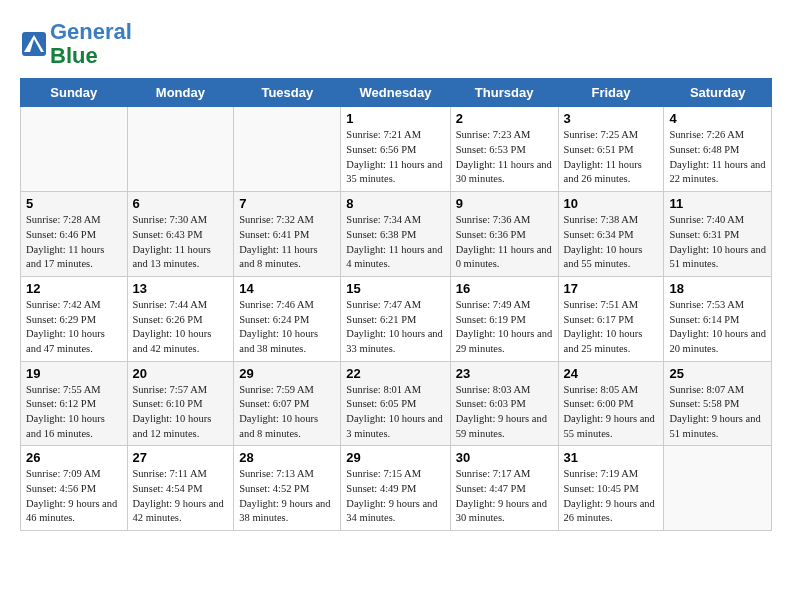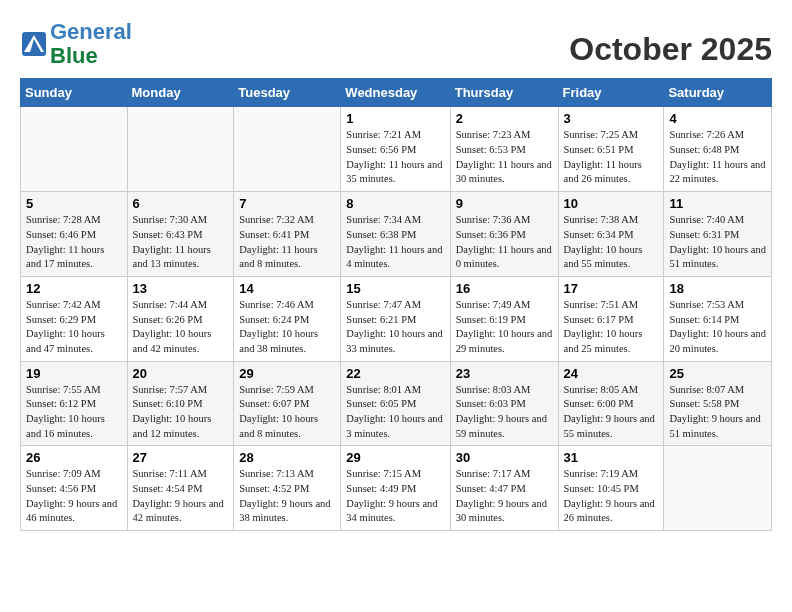--- a/index.html
+++ b/index.html
@@ -6,21 +6,21 @@
     body {
       font-family: Arial, sans-serif;
       background: #fff;
       width: 792px;
       min-height: 612px;
       padding: 20px;
     }
     .header {
       display: flex;
       justify-content: space-between;
-      align-items: flex-end;
+      align-items: center;
       margin-bottom: 10px;
     }
     .logo {
       display: flex;
       align-items: center;
     }
     .logo-text {
       font-size: 22px;
       font-weight: bold;
       color: #333;
@@ -48,21 +48,21 @@
     }
     table {
       width: 100%;
       border-collapse: collapse;
       font-size: 11px;
     }
     thead tr th {
       background-color: #2e6db4;
       color: #fff;
       padding: 6px 4px;
-      text-align: left;
+      text-align: center;
       font-size: 13px;
       border: 1px solid #2e6db4;
     }
     tbody tr td {
       border: 1px solid #ccc;
       vertical-align: top;
       padding: 4px 5px;
       width: 113px;
       min-height: 80px;
       height: 80px;
@@ -92,21 +92,20 @@
       <rect x="2" y="2" width="24" height="24" rx="3" fill="#2e6db4"></rect>
       <polygon points="14,5 24,22 4,22" fill="white"></polygon>
       <polygon points="14,9 21,22 10,22" fill="#2e6db4"></polygon>
     </svg>
     <div class="logo-text">
       <div><span>General</span></div>
       <div><span style="color:#15803d">Blue</span></div>
     </div>
   </div>
   <div class="title-block">
-    <div class="month-title">October 2025</div>
   </div>
 </div>
 
 <table>
   <thead>
     <tr>
     <th>Sunday</th>
         <th>Monday</th>
         <th>Tuesday</th>
         <th>Wednesday</th>

